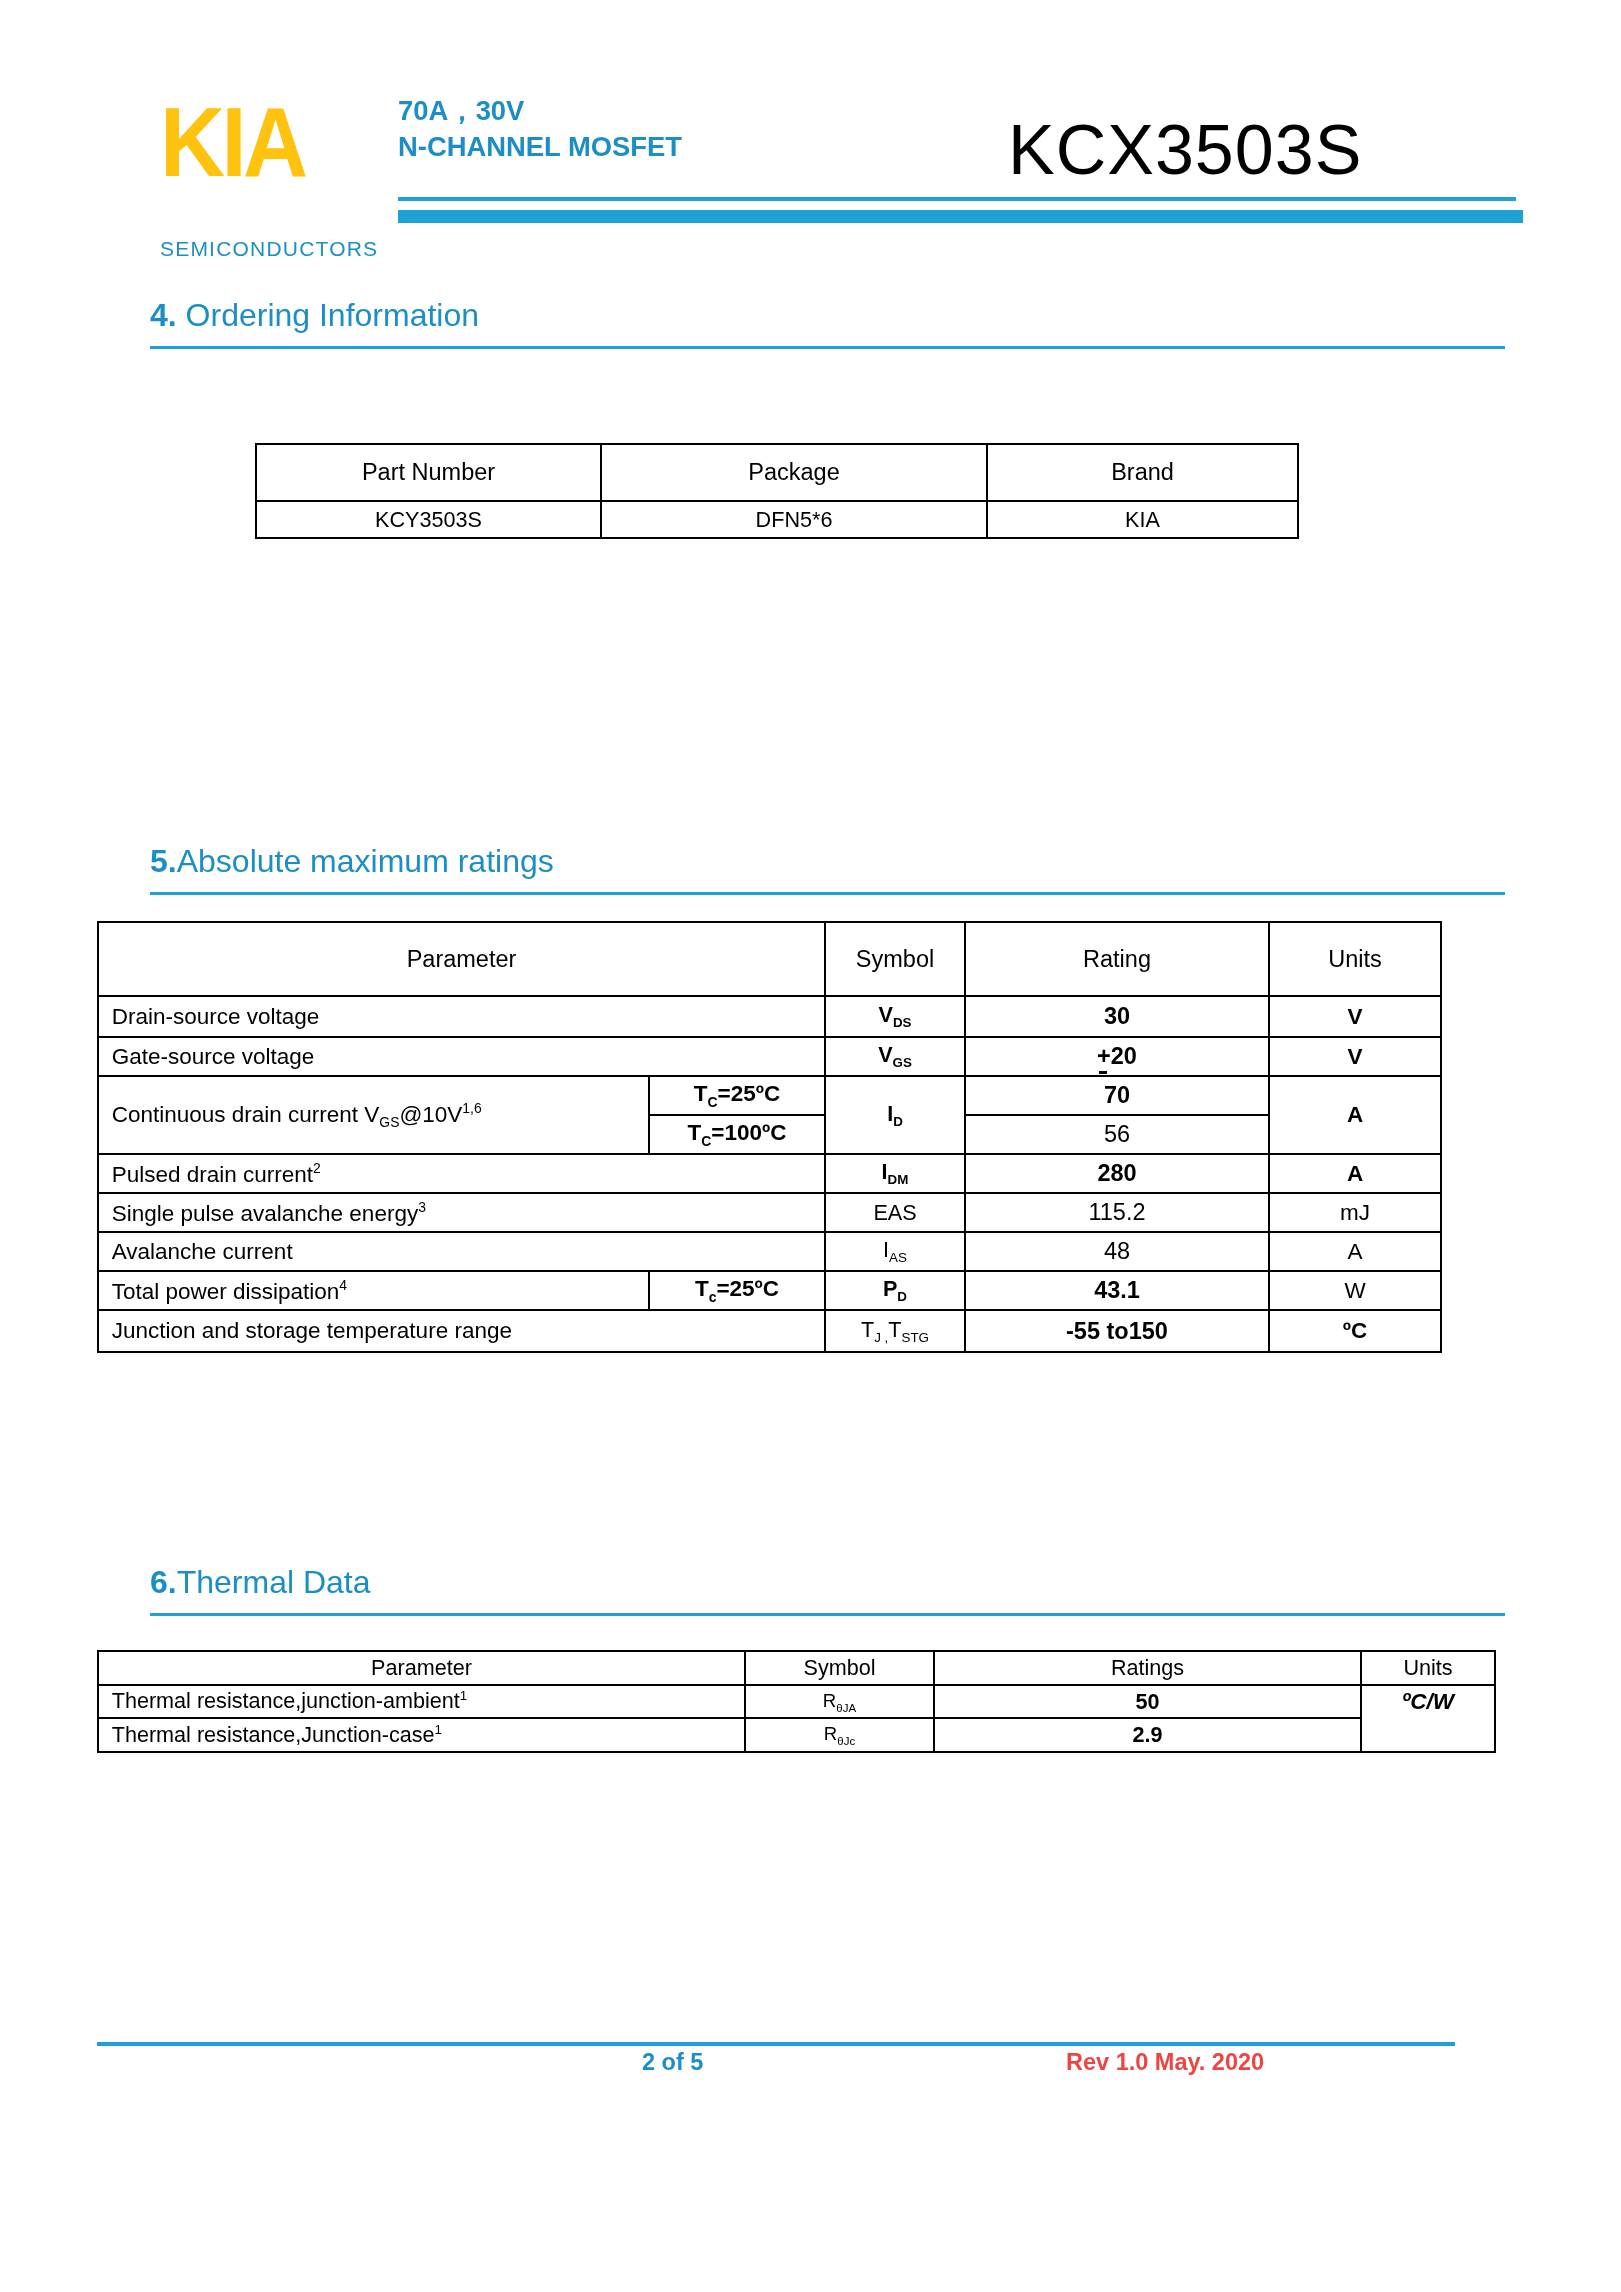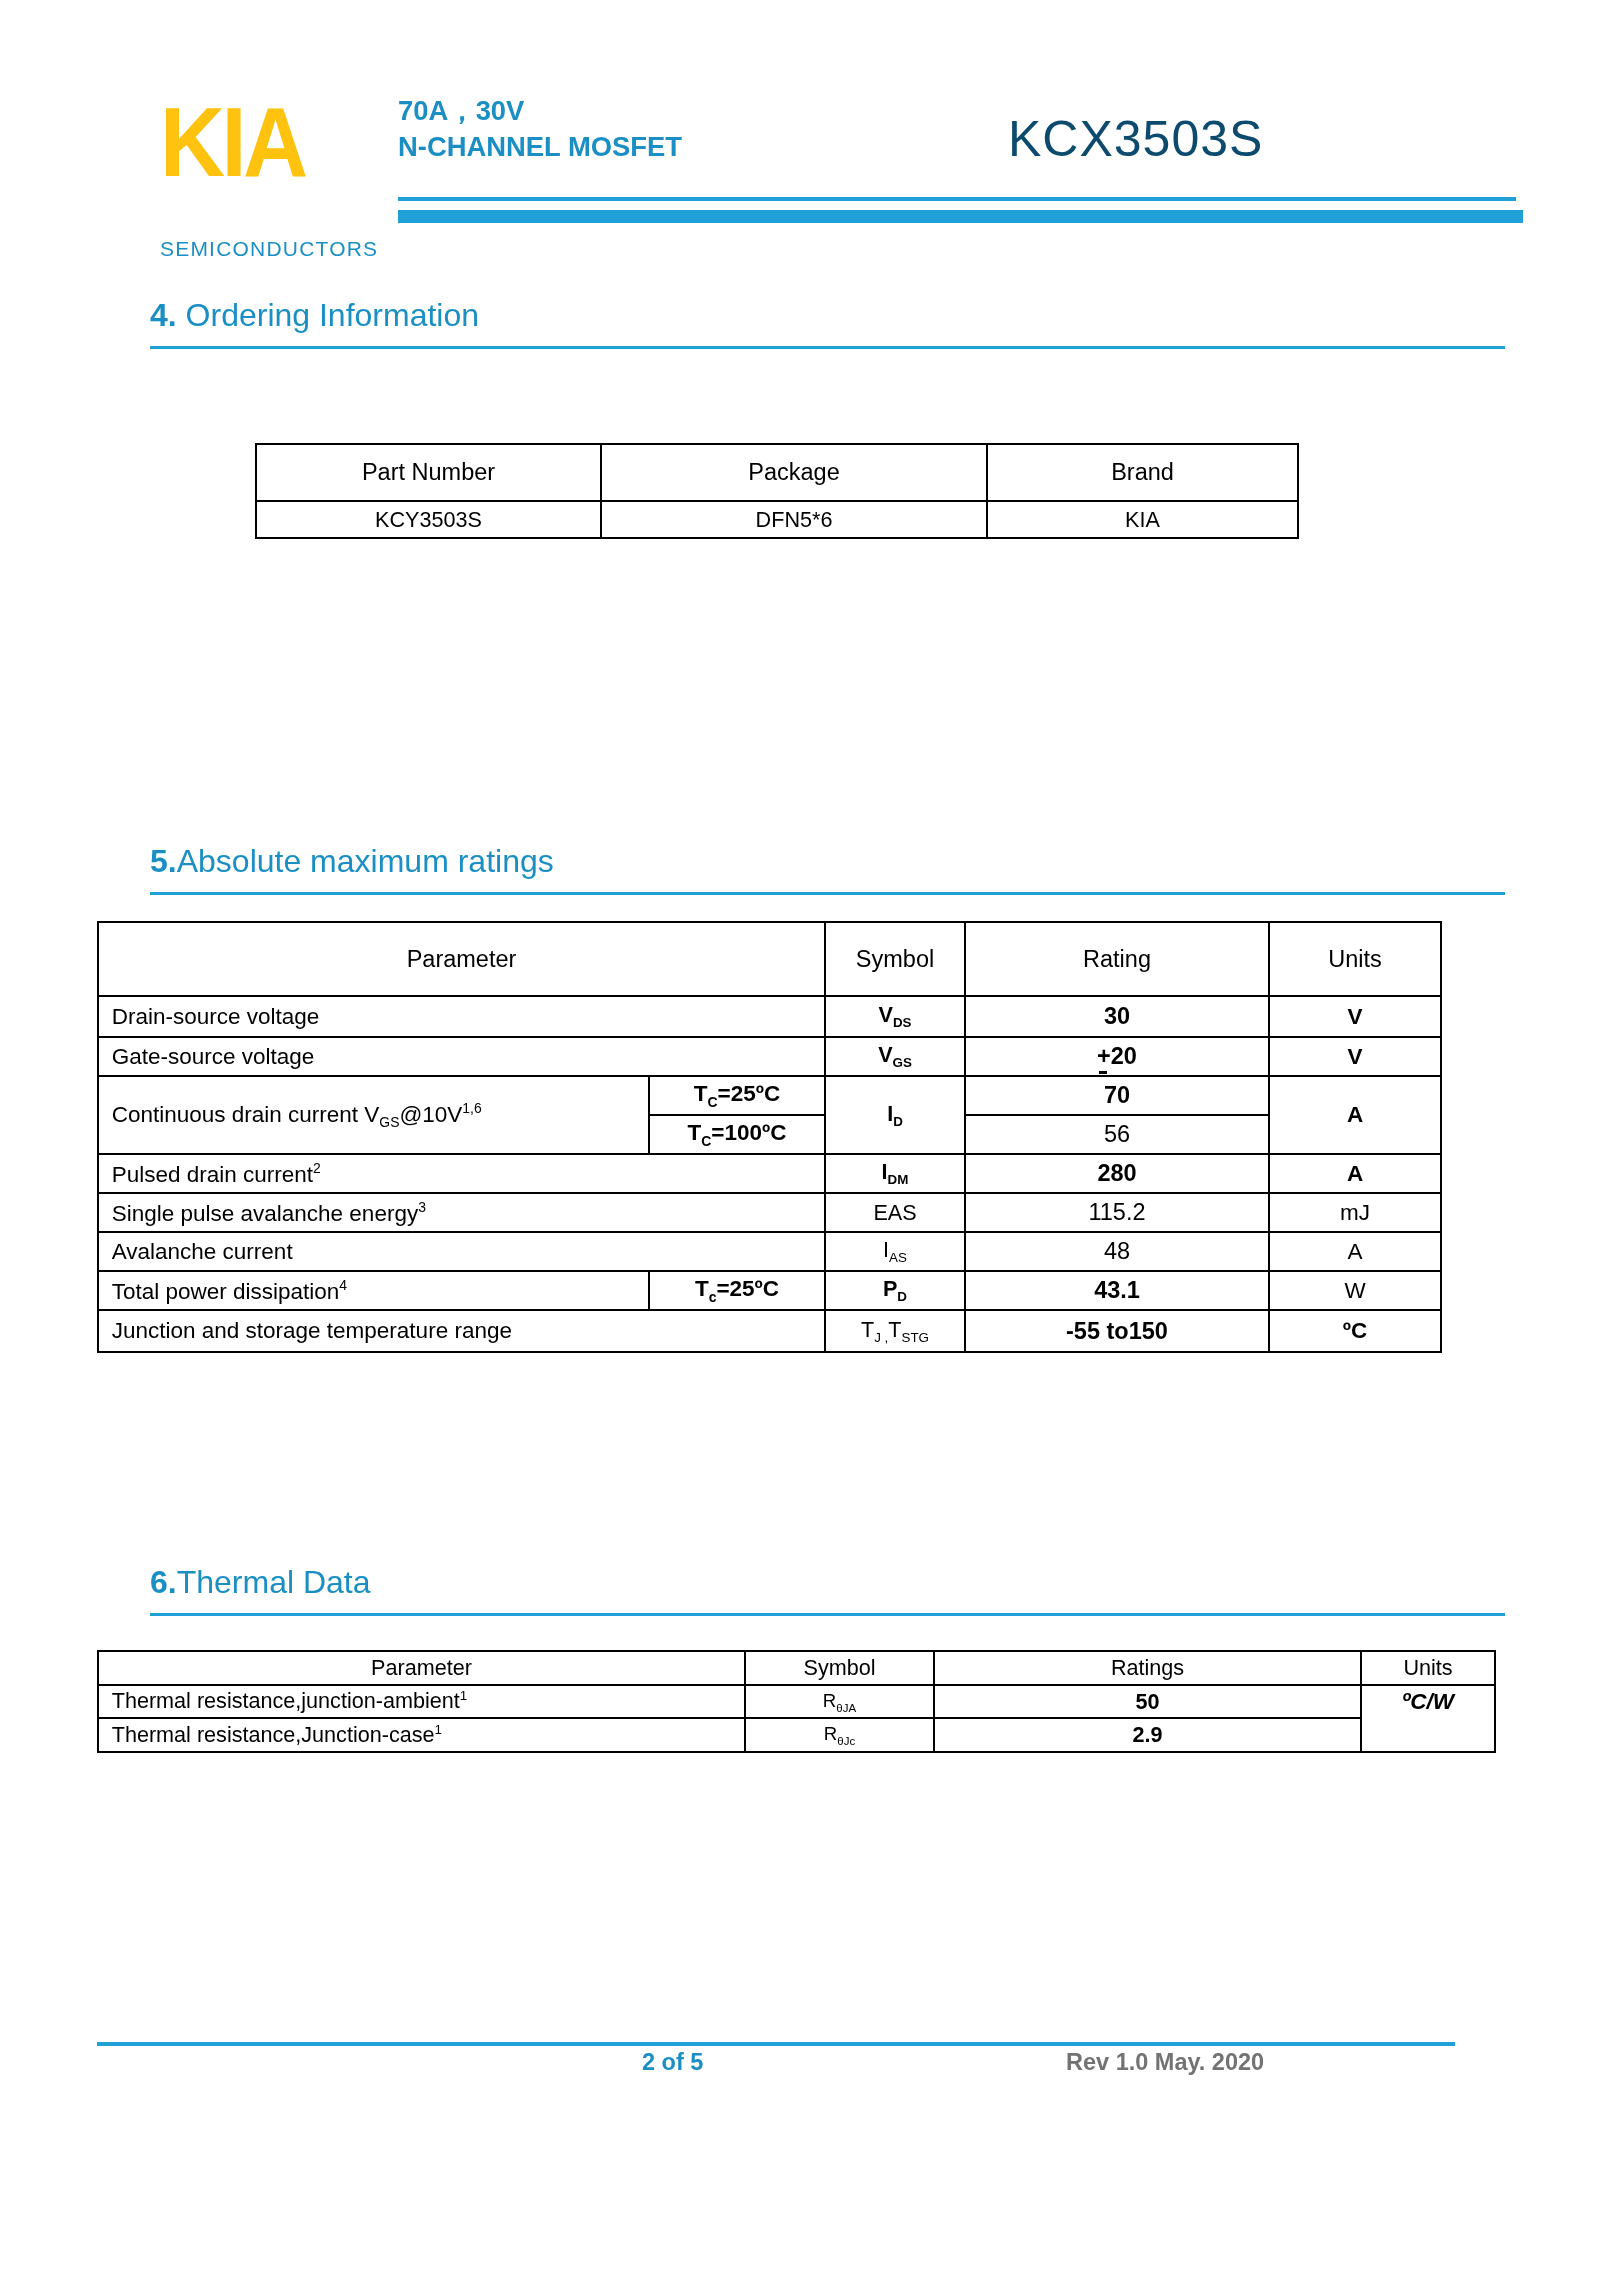--- a/index.html
+++ b/index.html
@@ -20,21 +20,21 @@
     position:absolute; left:160px; top:201px;
     font-size:21px; color:#1B8FC4; letter-spacing:1.2px;margin-top:36px;
   }
   .subtitle{
     position:absolute; left:398px; top:93px;
     font-size:27.4px; font-weight:bold; color:#1B8FC4; line-height:36px;
     white-space:pre;
   }
   .part-number{
     position:absolute; left:1008px; top:110px;
-    font-size:50px; color:#0c4a6e; letter-spacing:1px;
+    font-size:70px; color:#000000; letter-spacing:1px;
   }
   .rule-thin{ position:absolute; left:398px; top:197px; width:1118px; height:3.9px; background:#1FA0D6; }
   .rule-thick{ position:absolute; left:398px; top:210px; width:1125px; height:12.7px; background:#1FA0D6; }
 
   
   .sec{
     position:absolute; left:150px; width:1355px;
     font-size:32px; color:#1B8FC4;
     padding-bottom:11.8px; border-bottom:3.9px solid #1FA0D6;
   }
@@ -69,21 +69,21 @@
   #tbl-thermal{ left:97px; top:1650px; width:1398px; }
   #tbl-thermal td{ font-size:21.6px; }
   #tbl-thermal td.sym{ font-size:18.6px;margin-left:22px; }
   #tbl-thermal td.units-span{ vertical-align:top; padding-top:2.9px; font-size:22.5px;font-style:italic; }
 
   
   .footer-rule{ position:absolute; left:97px; top:2042px; width:1358px; height:3.9px; background:#1FA0D6; }
   .footer-page{ position:absolute; left:642px; top:2049px; width:172px; text-align:left;
                 font-size:23.5px; font-weight:bold; color:#1B8FC4; }
   .footer-rev { position:absolute; left:1066px; top:2049px; width:225px;
-                font-size:23.5px; font-weight:bold; color:#737373; }
+                font-size:23.5px; font-weight:bold; color:#ef4444; }
 </style>
 </head>
 <body>
 
 <div class="logo-text">KIA</div>
 <div class="logo-sub">SEMICONDUCTORS</div>
 <div class="subtitle">70A，30V
 N-CHANNEL MOSFET</div>
 <div class="part-number">KCX3503S</div>
 <div class="rule-thin"></div>

